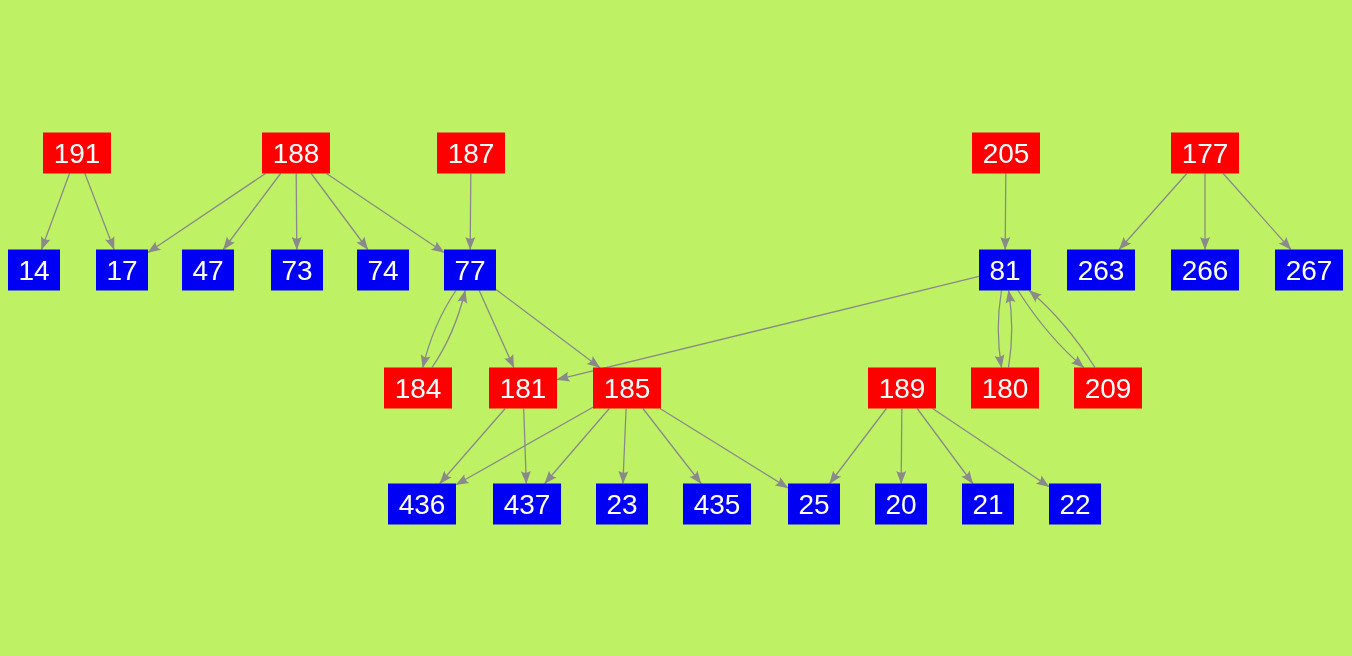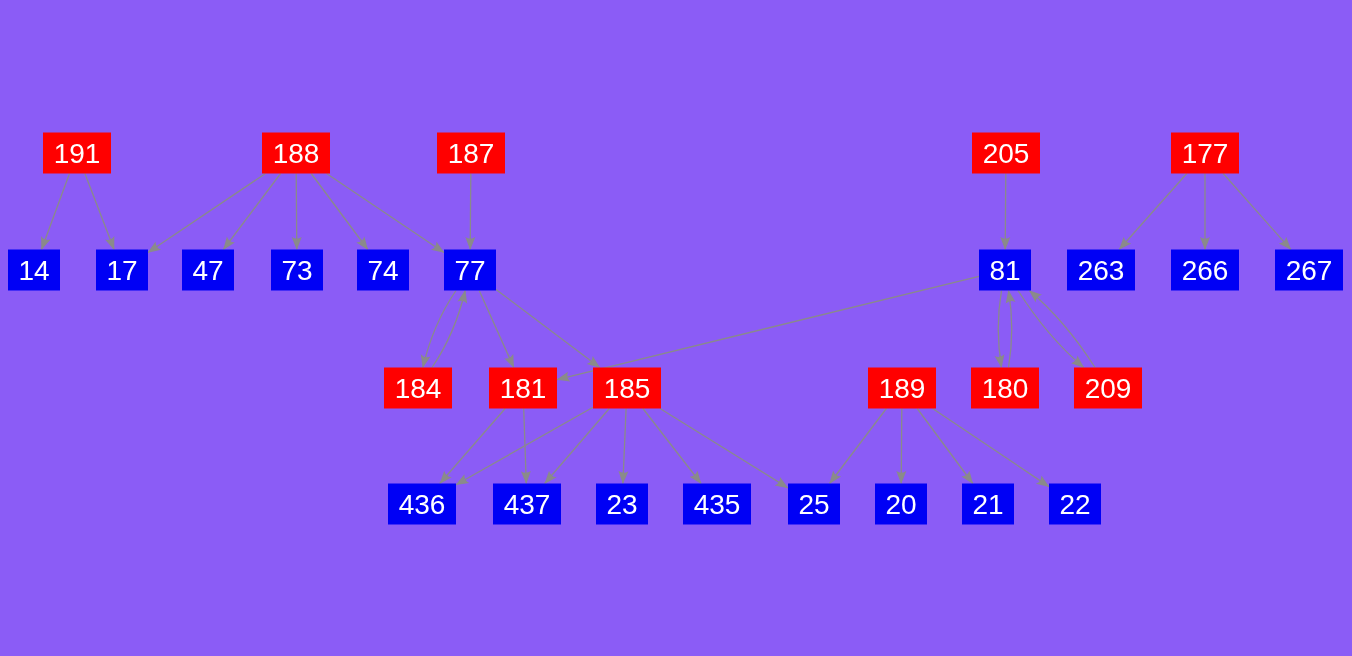--- a/index.html
+++ b/index.html
@@ -4,21 +4,21 @@
 <style>
   html, body {
     margin: 0;
     padding: 0;
     background: #ffffff;
   }
   .canvas-wrap {
     position: relative;
     width: 1352px;
     height: 656px;
-    background: #8b5cf6;
+    background: #bef264;
     overflow: hidden;
     font-family: "Liberation Sans", sans-serif;
   }
   svg text.node-label {
     font-family: "Liberation Sans", sans-serif;
     font-size: 28px;
     fill: #ffffff;
   }
   svg path.edge {
     fill: none;

